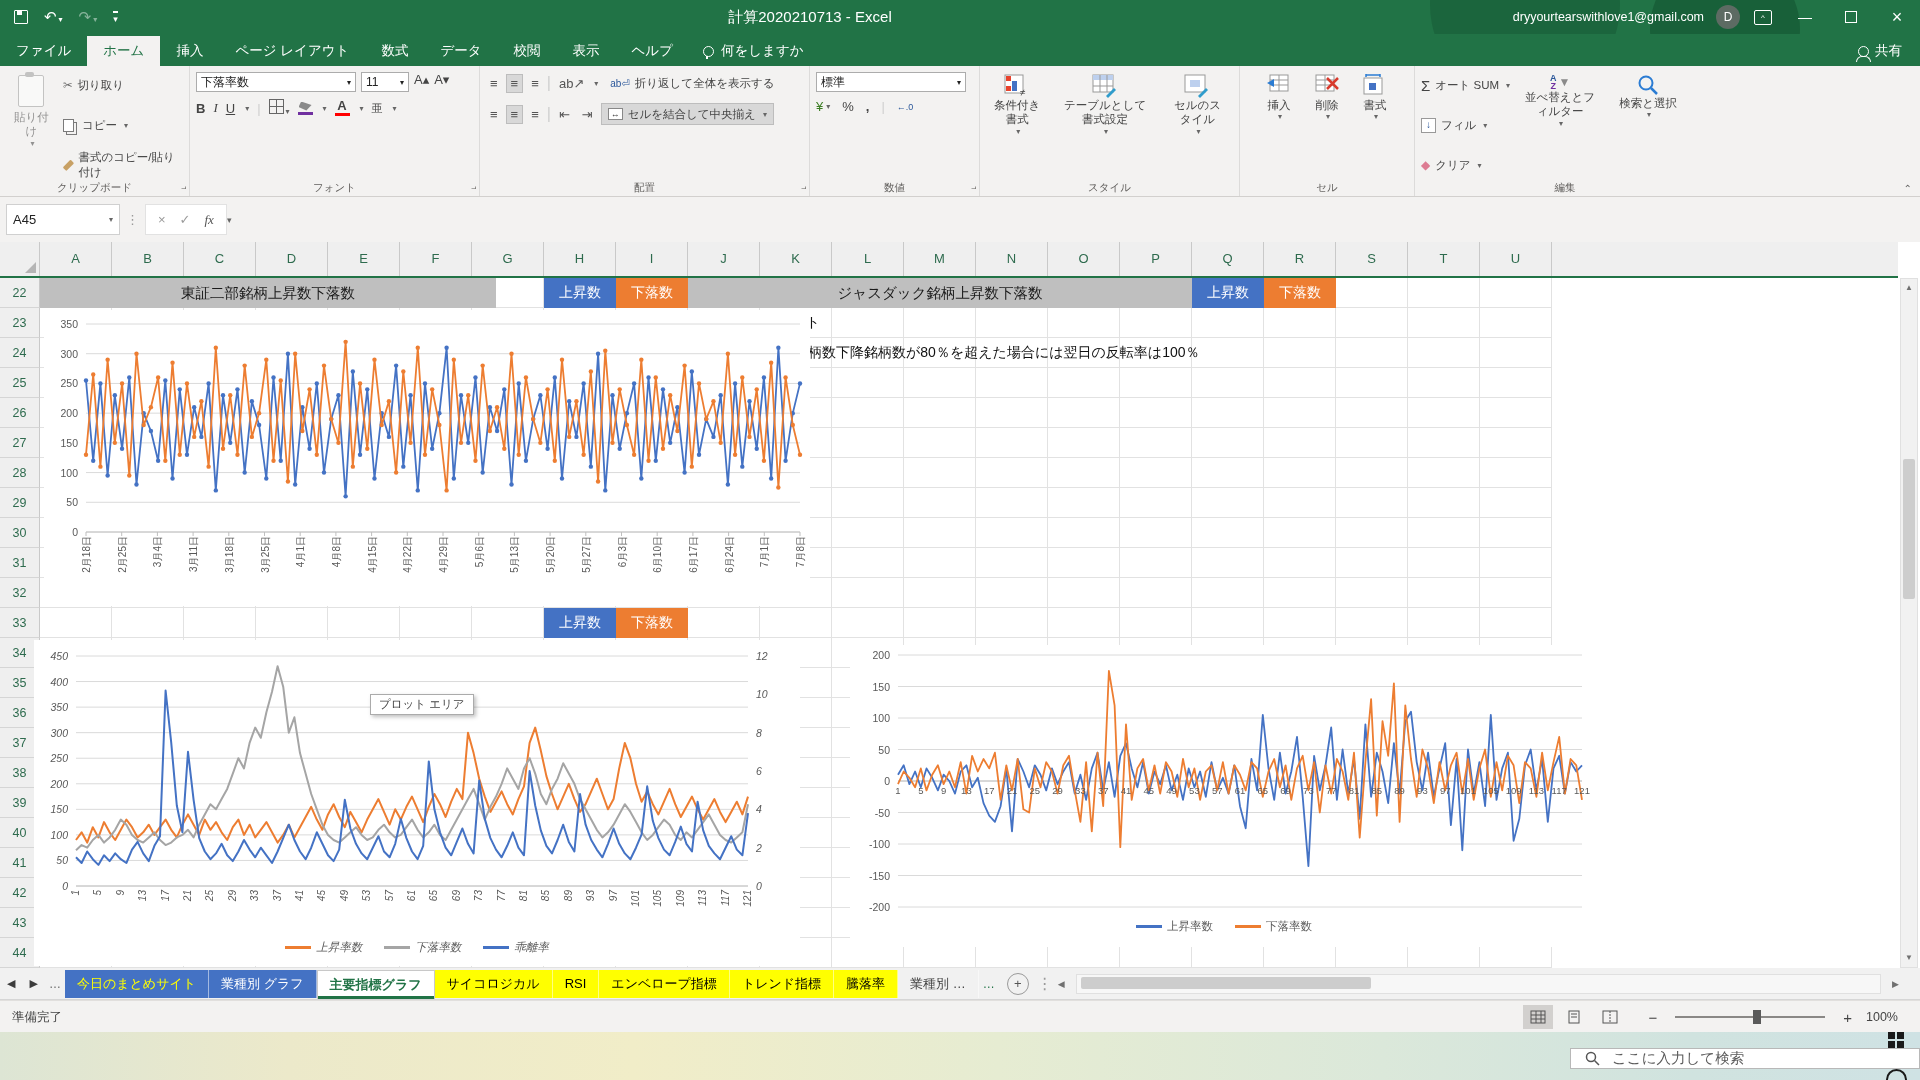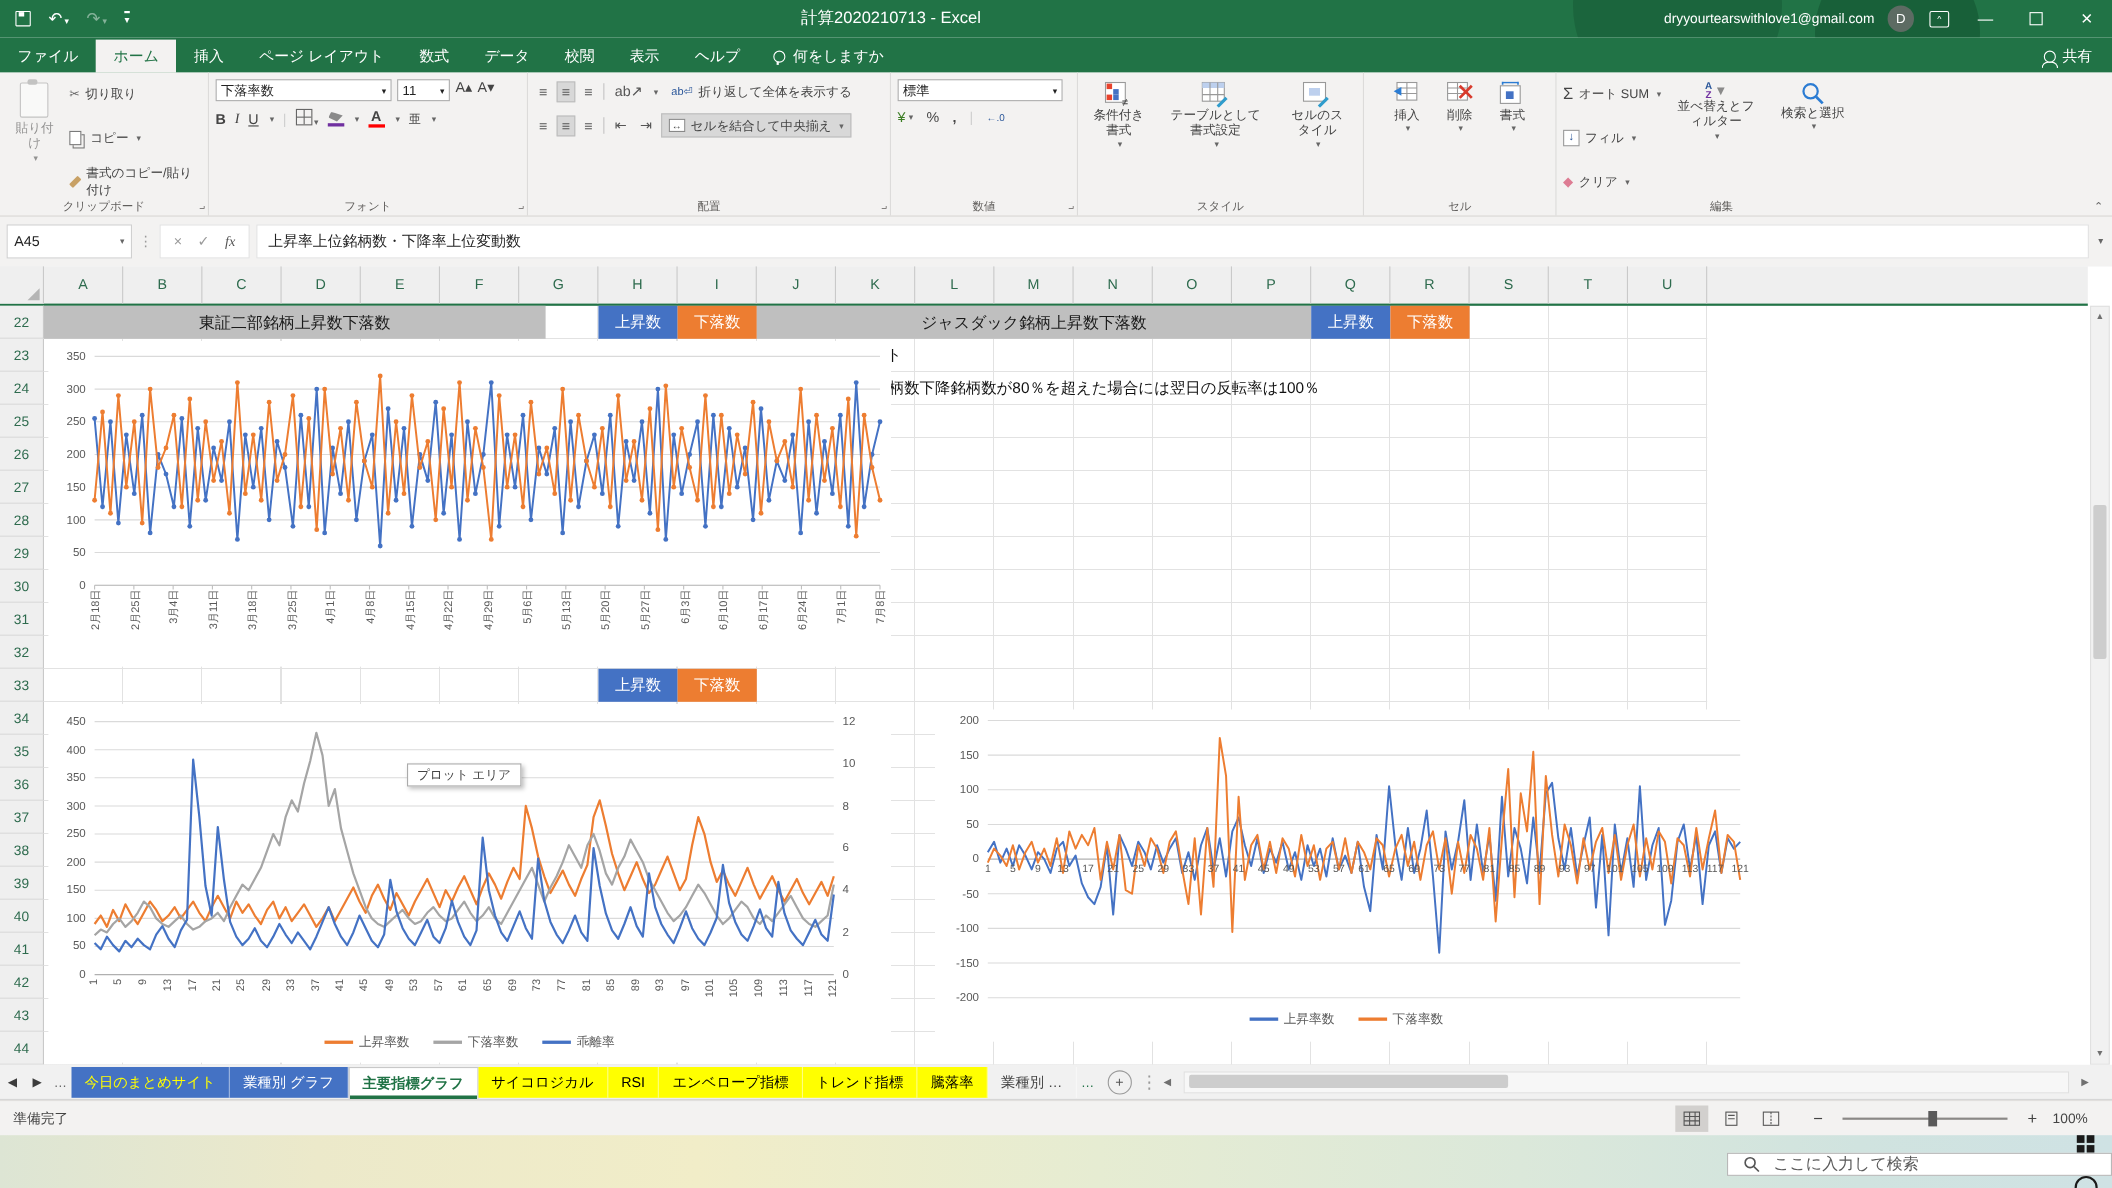--- a/index.html
+++ b/index.html
@@ -445,23 +445,20 @@
     <div class="namebox">
         <span>A45</span>
         <span class="dd" style="color:#666;">▾</span>
       </div>
     <span class="fdots">⋮</span>
     <div class="fbtns">
       <span>×</span>
       <span>✓</span>
       <span class="fx">fx</span>
     </div>
-    <div class="ffield">
-        <span>上昇率上位銘柄数・下降率上位変動数</span>
-      </div>
     <span style="color:#666;font-size:9px;margin-right:8px;">▾</span>
   </div>
 
   <div class="gridwrap">
     <div class="cellsbg"></div>
     <div class="colstrip"></div>
     <div class="corner" style="background:#efefef;"></div>
     <div id="colcells">
         <div class="colcell" style="left: 40px; width: 72px;">A</div>
         <div class="colcell" style="left: 112px; width: 72px;">B</div>
@@ -804,21 +801,21 @@
         <div class="xlabrot" style="width: 60px; height: 12px; left: 440.4px; top: 250px;">5月13日</div>
         <div class="xlabrot" style="width: 60px; height: 12px; left: 476.1px; top: 250px;">5月20日</div>
         <div class="xlabrot" style="width: 60px; height: 12px; left: 511.8px; top: 250px;">5月27日</div>
         <div class="xlabrot" style="width: 60px; height: 12px; left: 547.5px; top: 250px;">6月3日</div>
         <div class="xlabrot" style="width: 60px; height: 12px; left: 583.2px; top: 250px;">6月10日</div>
         <div class="xlabrot" style="width: 60px; height: 12px; left: 618.9px; top: 250px;">6月17日</div>
         <div class="xlabrot" style="width: 60px; height: 12px; left: 654.6px; top: 250px;">6月24日</div>
         <div class="xlabrot" style="width: 60px; height: 12px; left: 690.3px; top: 250px;">7月1日</div>
         <div class="xlabrot" style="width: 60px; height: 12px; left: 726px; top: 250px;">7月8日</div>
       </div>
-    <div id="c2" class="chart" style="left:44px;top:398px;width:766px;height:326px;">
+    <div id="c2" class="chart" style="left:34px;top:398px;width:766px;height:326px;font-style:italic;">
         <svg width="766" height="326">
           <line x1="42" x2="714" y1="16" y2="16" stroke="#dadada" stroke-width="1"></line>
           <line x1="42" x2="714" y1="41.55555555555556" y2="41.55555555555556" stroke="#dadada" stroke-width="1"></line>
           <line x1="42" x2="714" y1="67.11111111111111" y2="67.11111111111111" stroke="#dadada" stroke-width="1"></line>
           <line x1="42" x2="714" y1="92.66666666666667" y2="92.66666666666667" stroke="#dadada" stroke-width="1"></line>
           <line x1="42" x2="714" y1="118.22222222222223" y2="118.22222222222223" stroke="#dadada" stroke-width="1"></line>
           <line x1="42" x2="714" y1="143.77777777777777" y2="143.77777777777777" stroke="#dadada" stroke-width="1"></line>
           <line x1="42" x2="714" y1="169.33333333333334" y2="169.33333333333334" stroke="#dadada" stroke-width="1"></line>
           <line x1="42" x2="714" y1="194.88888888888889" y2="194.88888888888889" stroke="#dadada" stroke-width="1"></line>
           <line x1="42" x2="714" y1="220.44444444444446" y2="220.44444444444446" stroke="#dadada" stroke-width="1"></line>

